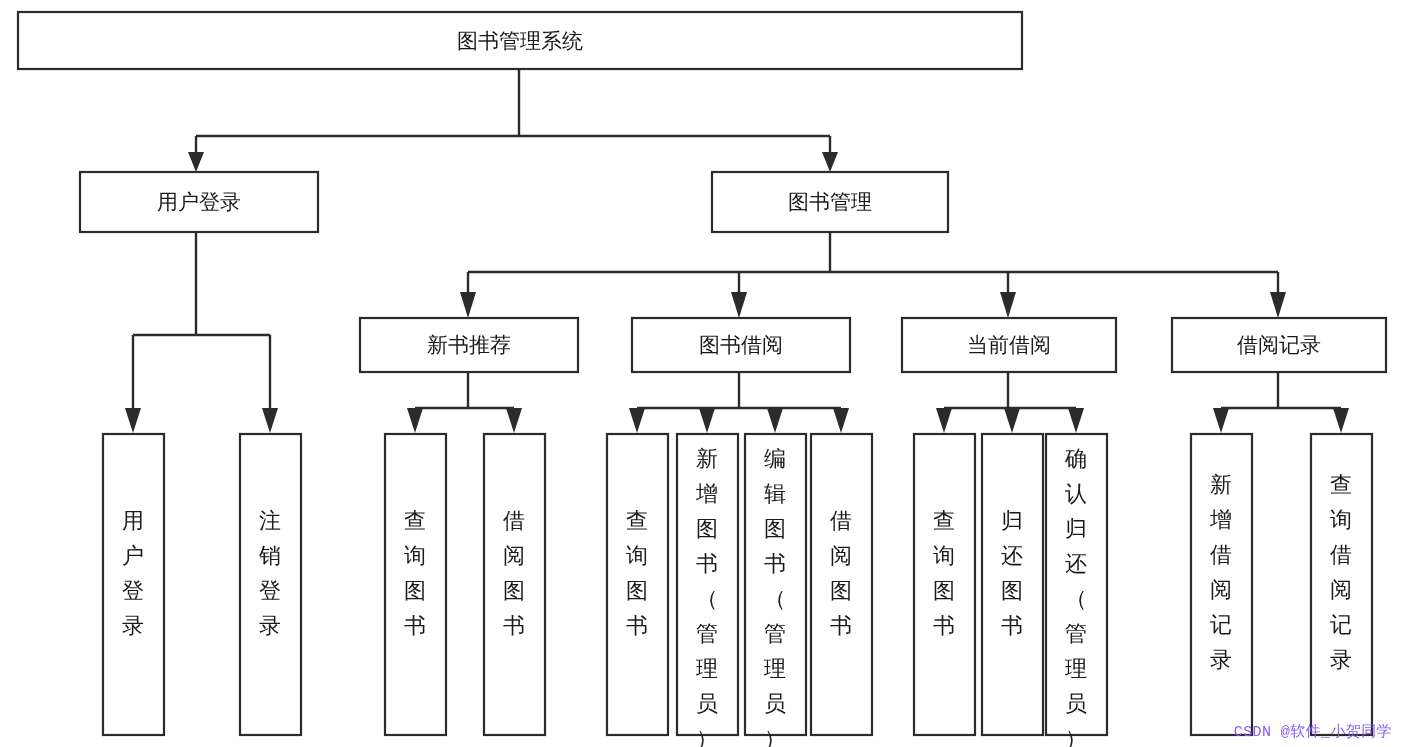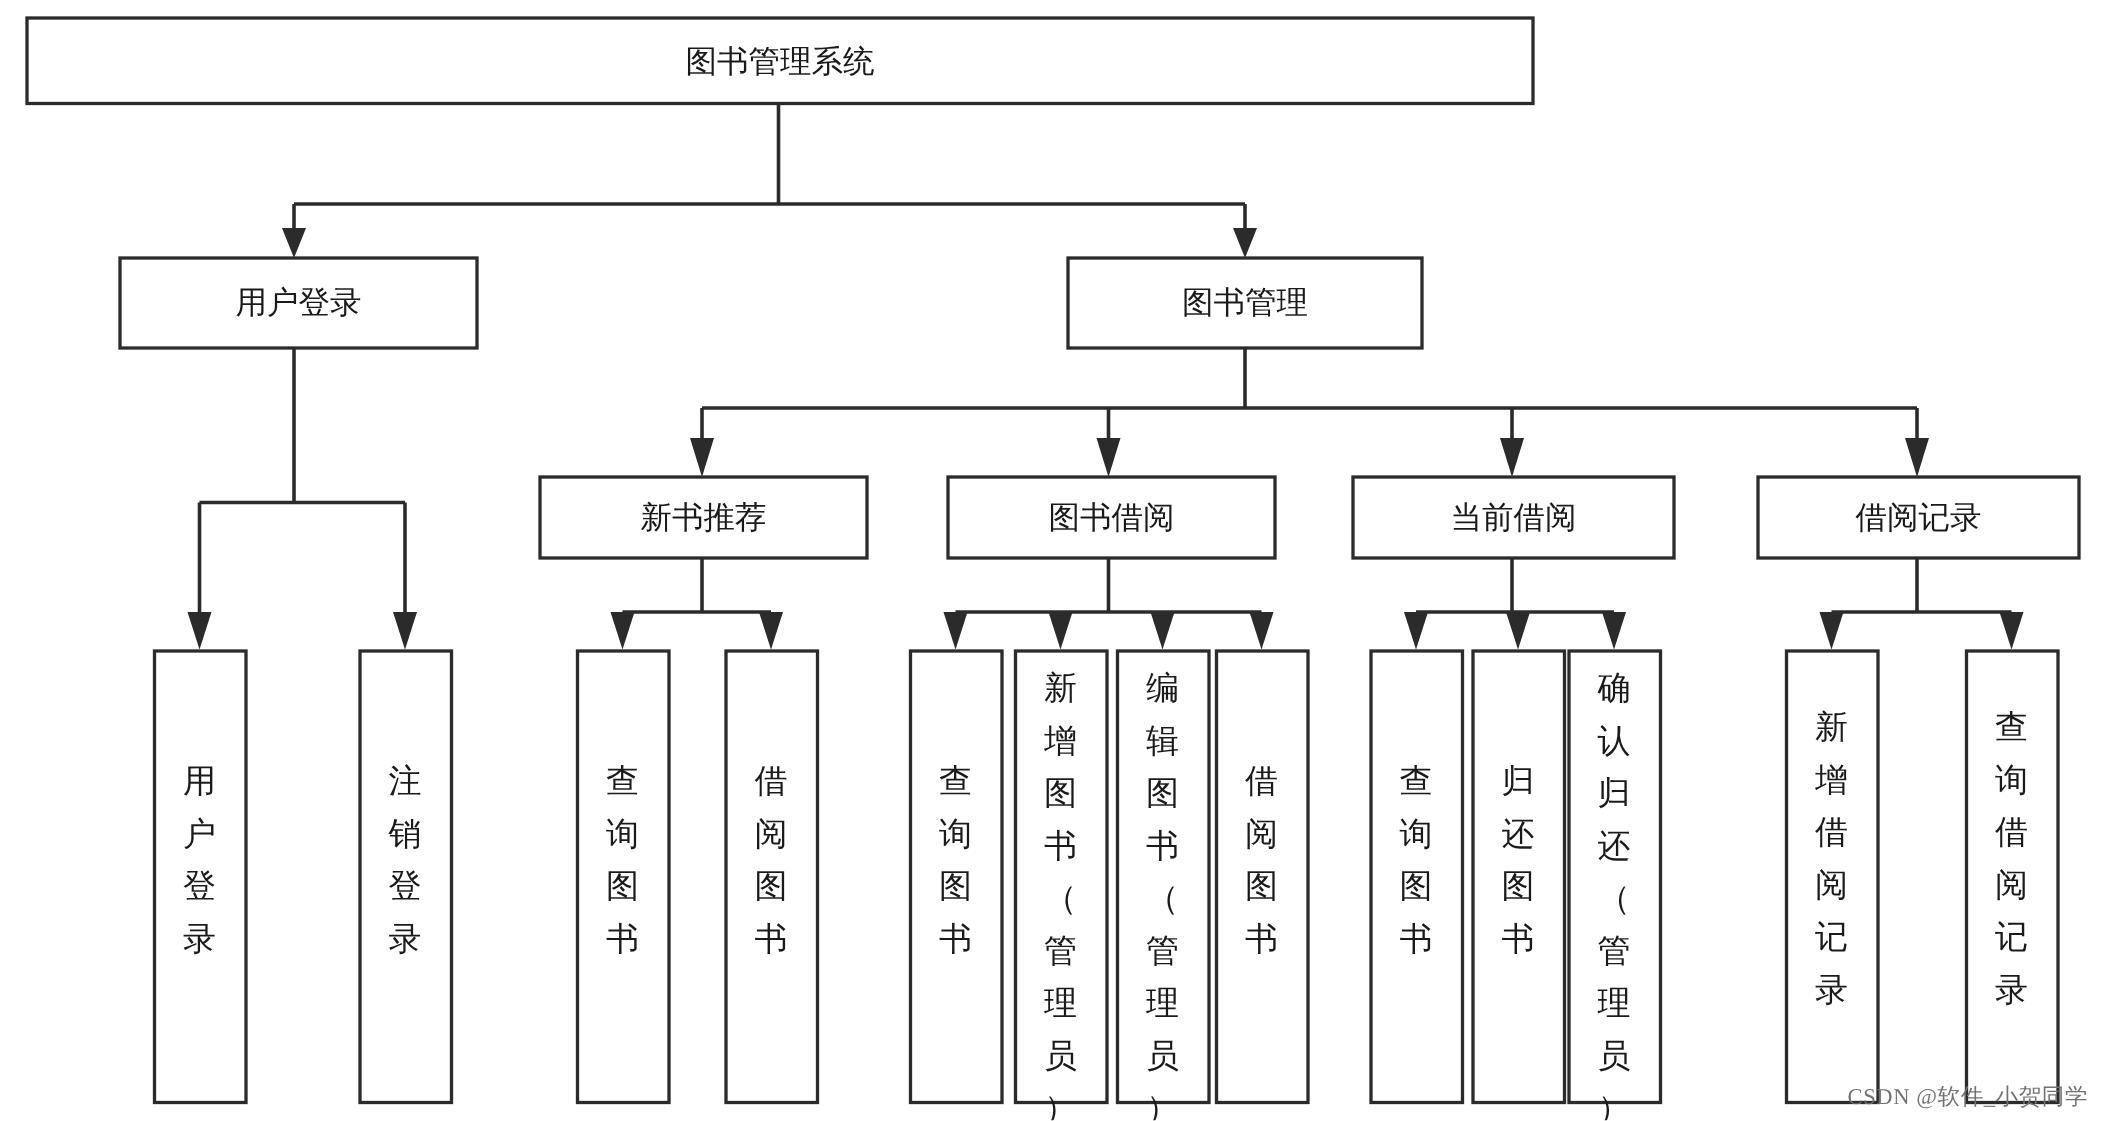--- a/index.html
+++ b/index.html
@@ -51,23 +51,23 @@
   .node-label-v {
     font-family: "DejaVu Sans", "Liberation Sans", sans-serif;
     font-size: 22px;
     fill: #1a1a1a;
     text-anchor: middle;
   }
   .watermark-text {
     position: absolute;
     right: 8px;
     bottom: 6px;
-    font-family: Liberation Serif, serif;
+    font-family: Liberation Mono, monospace;
     font-size: 15px;
-    color: #737373;
+    color: #8b5cf6;
     letter-spacing: 0.4px;
     white-space: nowrap;
     user-select: none;
   }
 </style>
 </head>
 <body>
 
 <div id="diagram-root">
 

